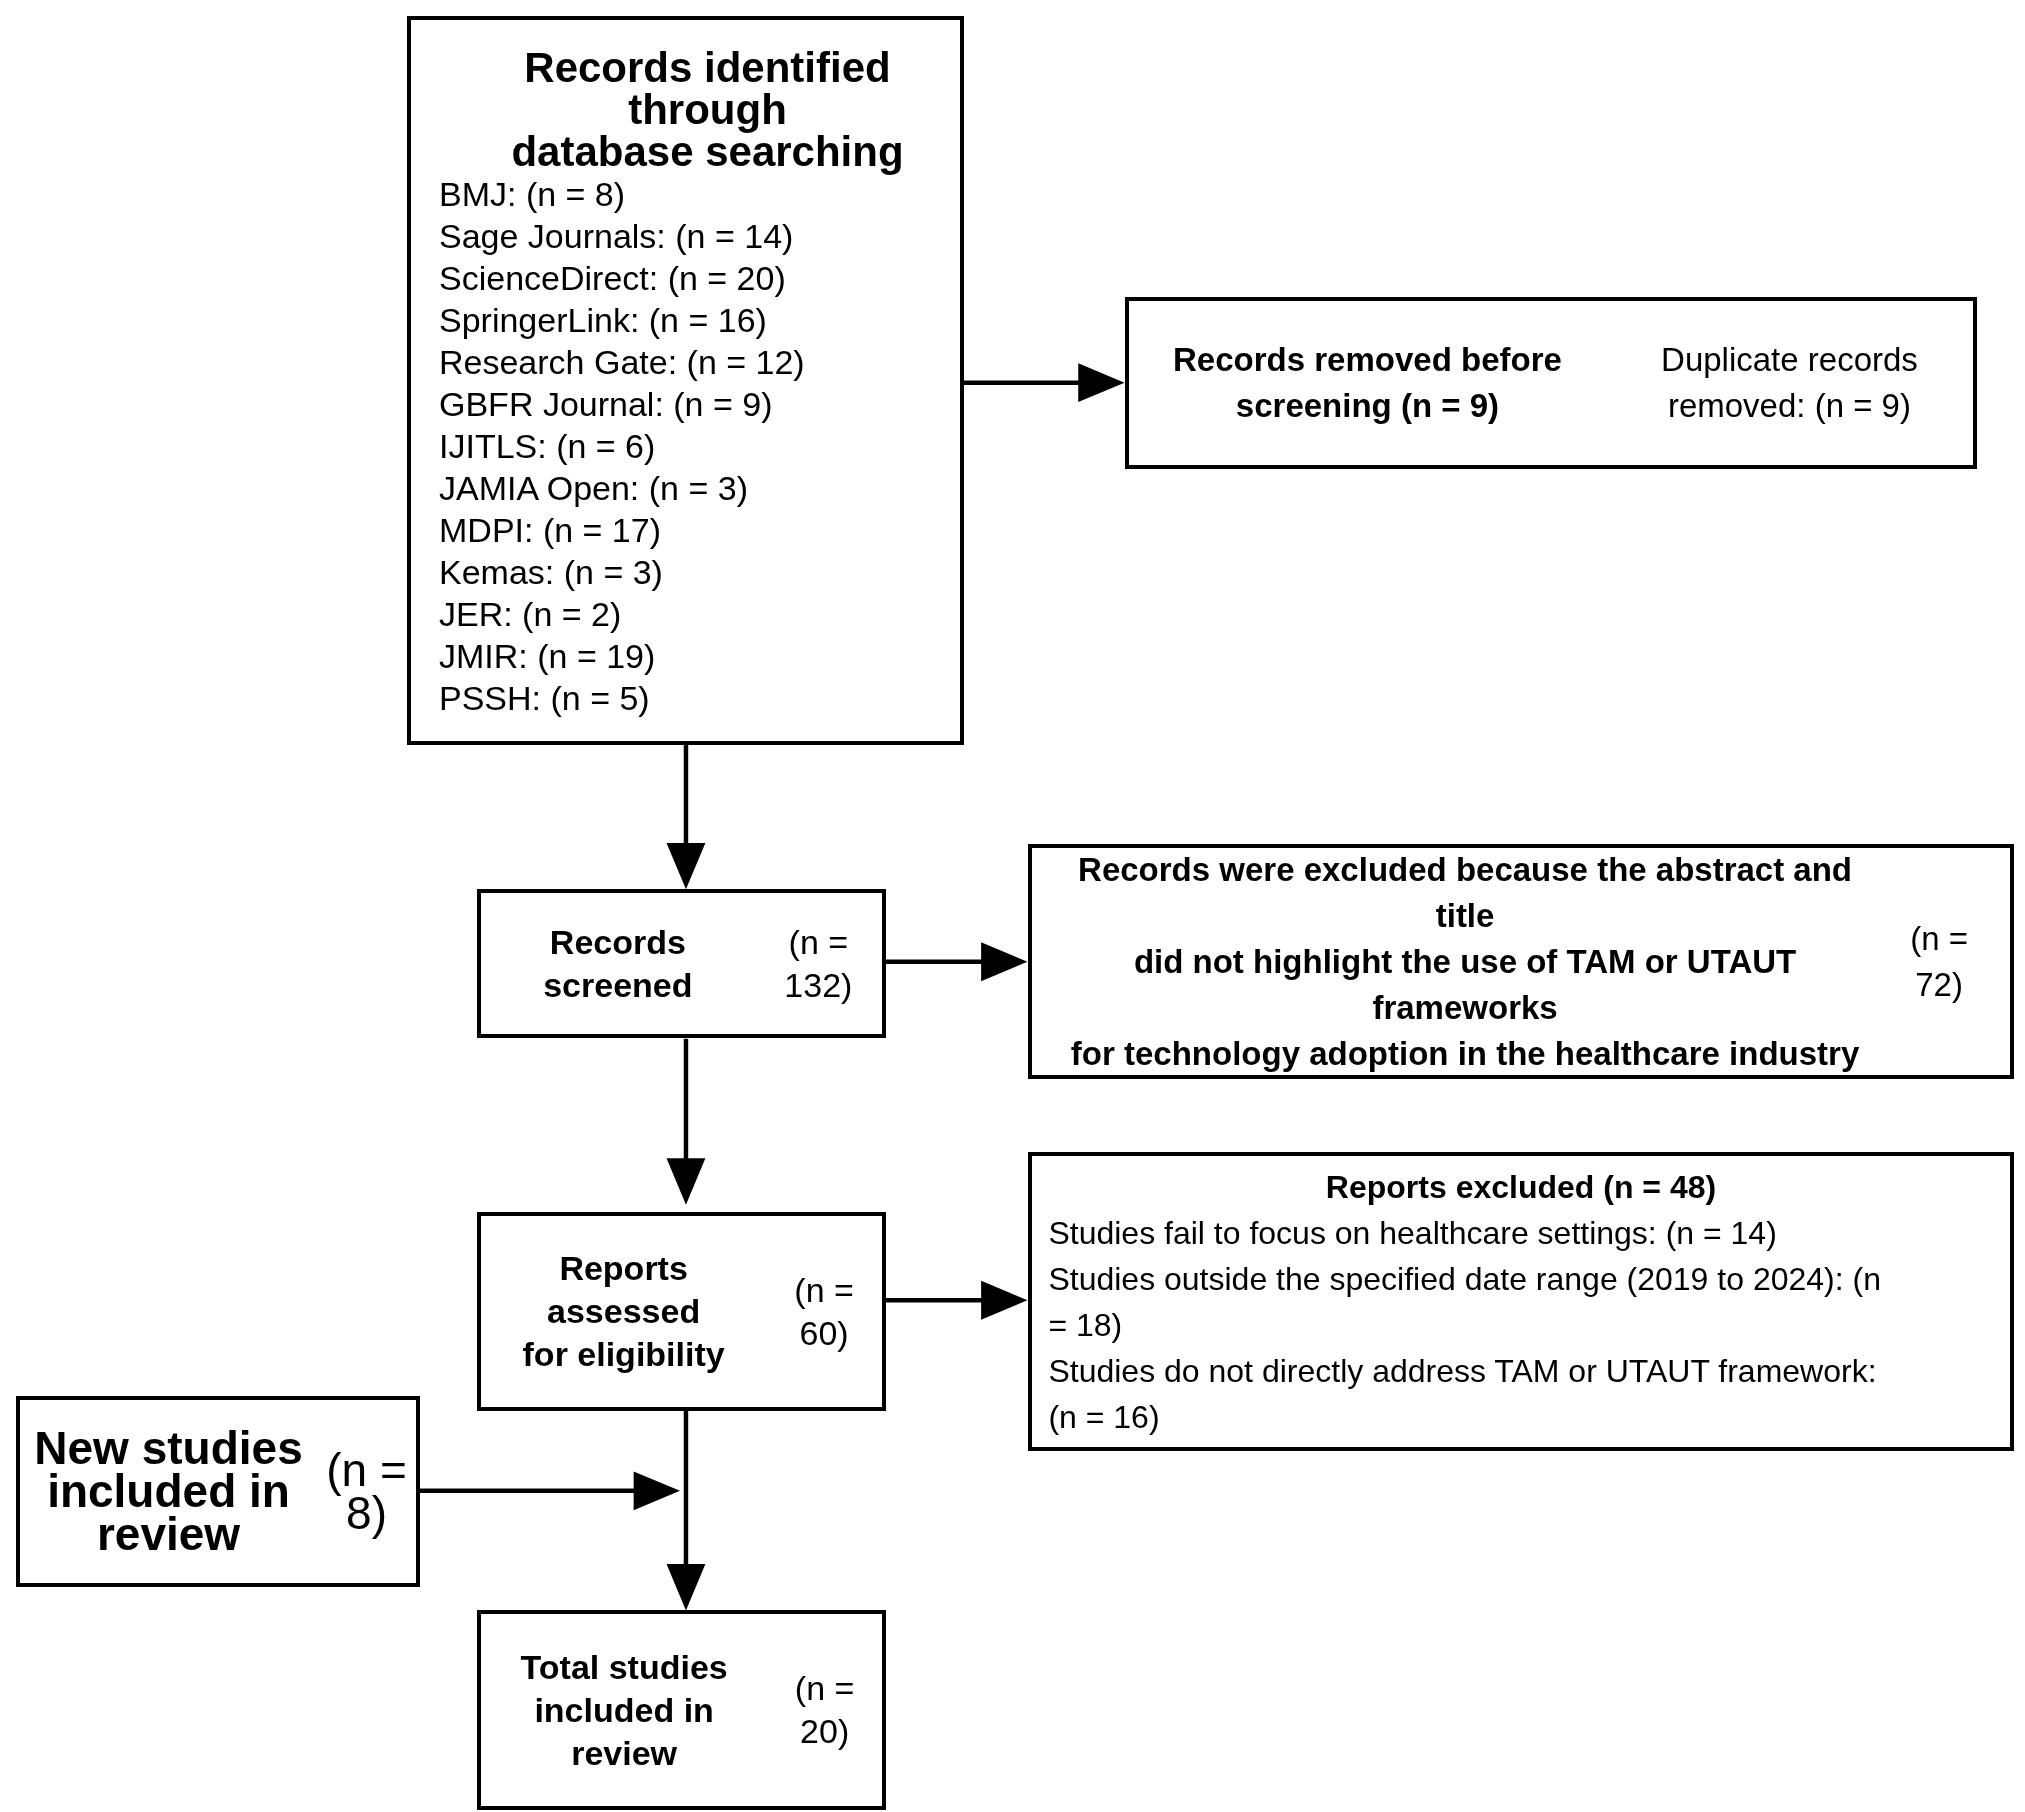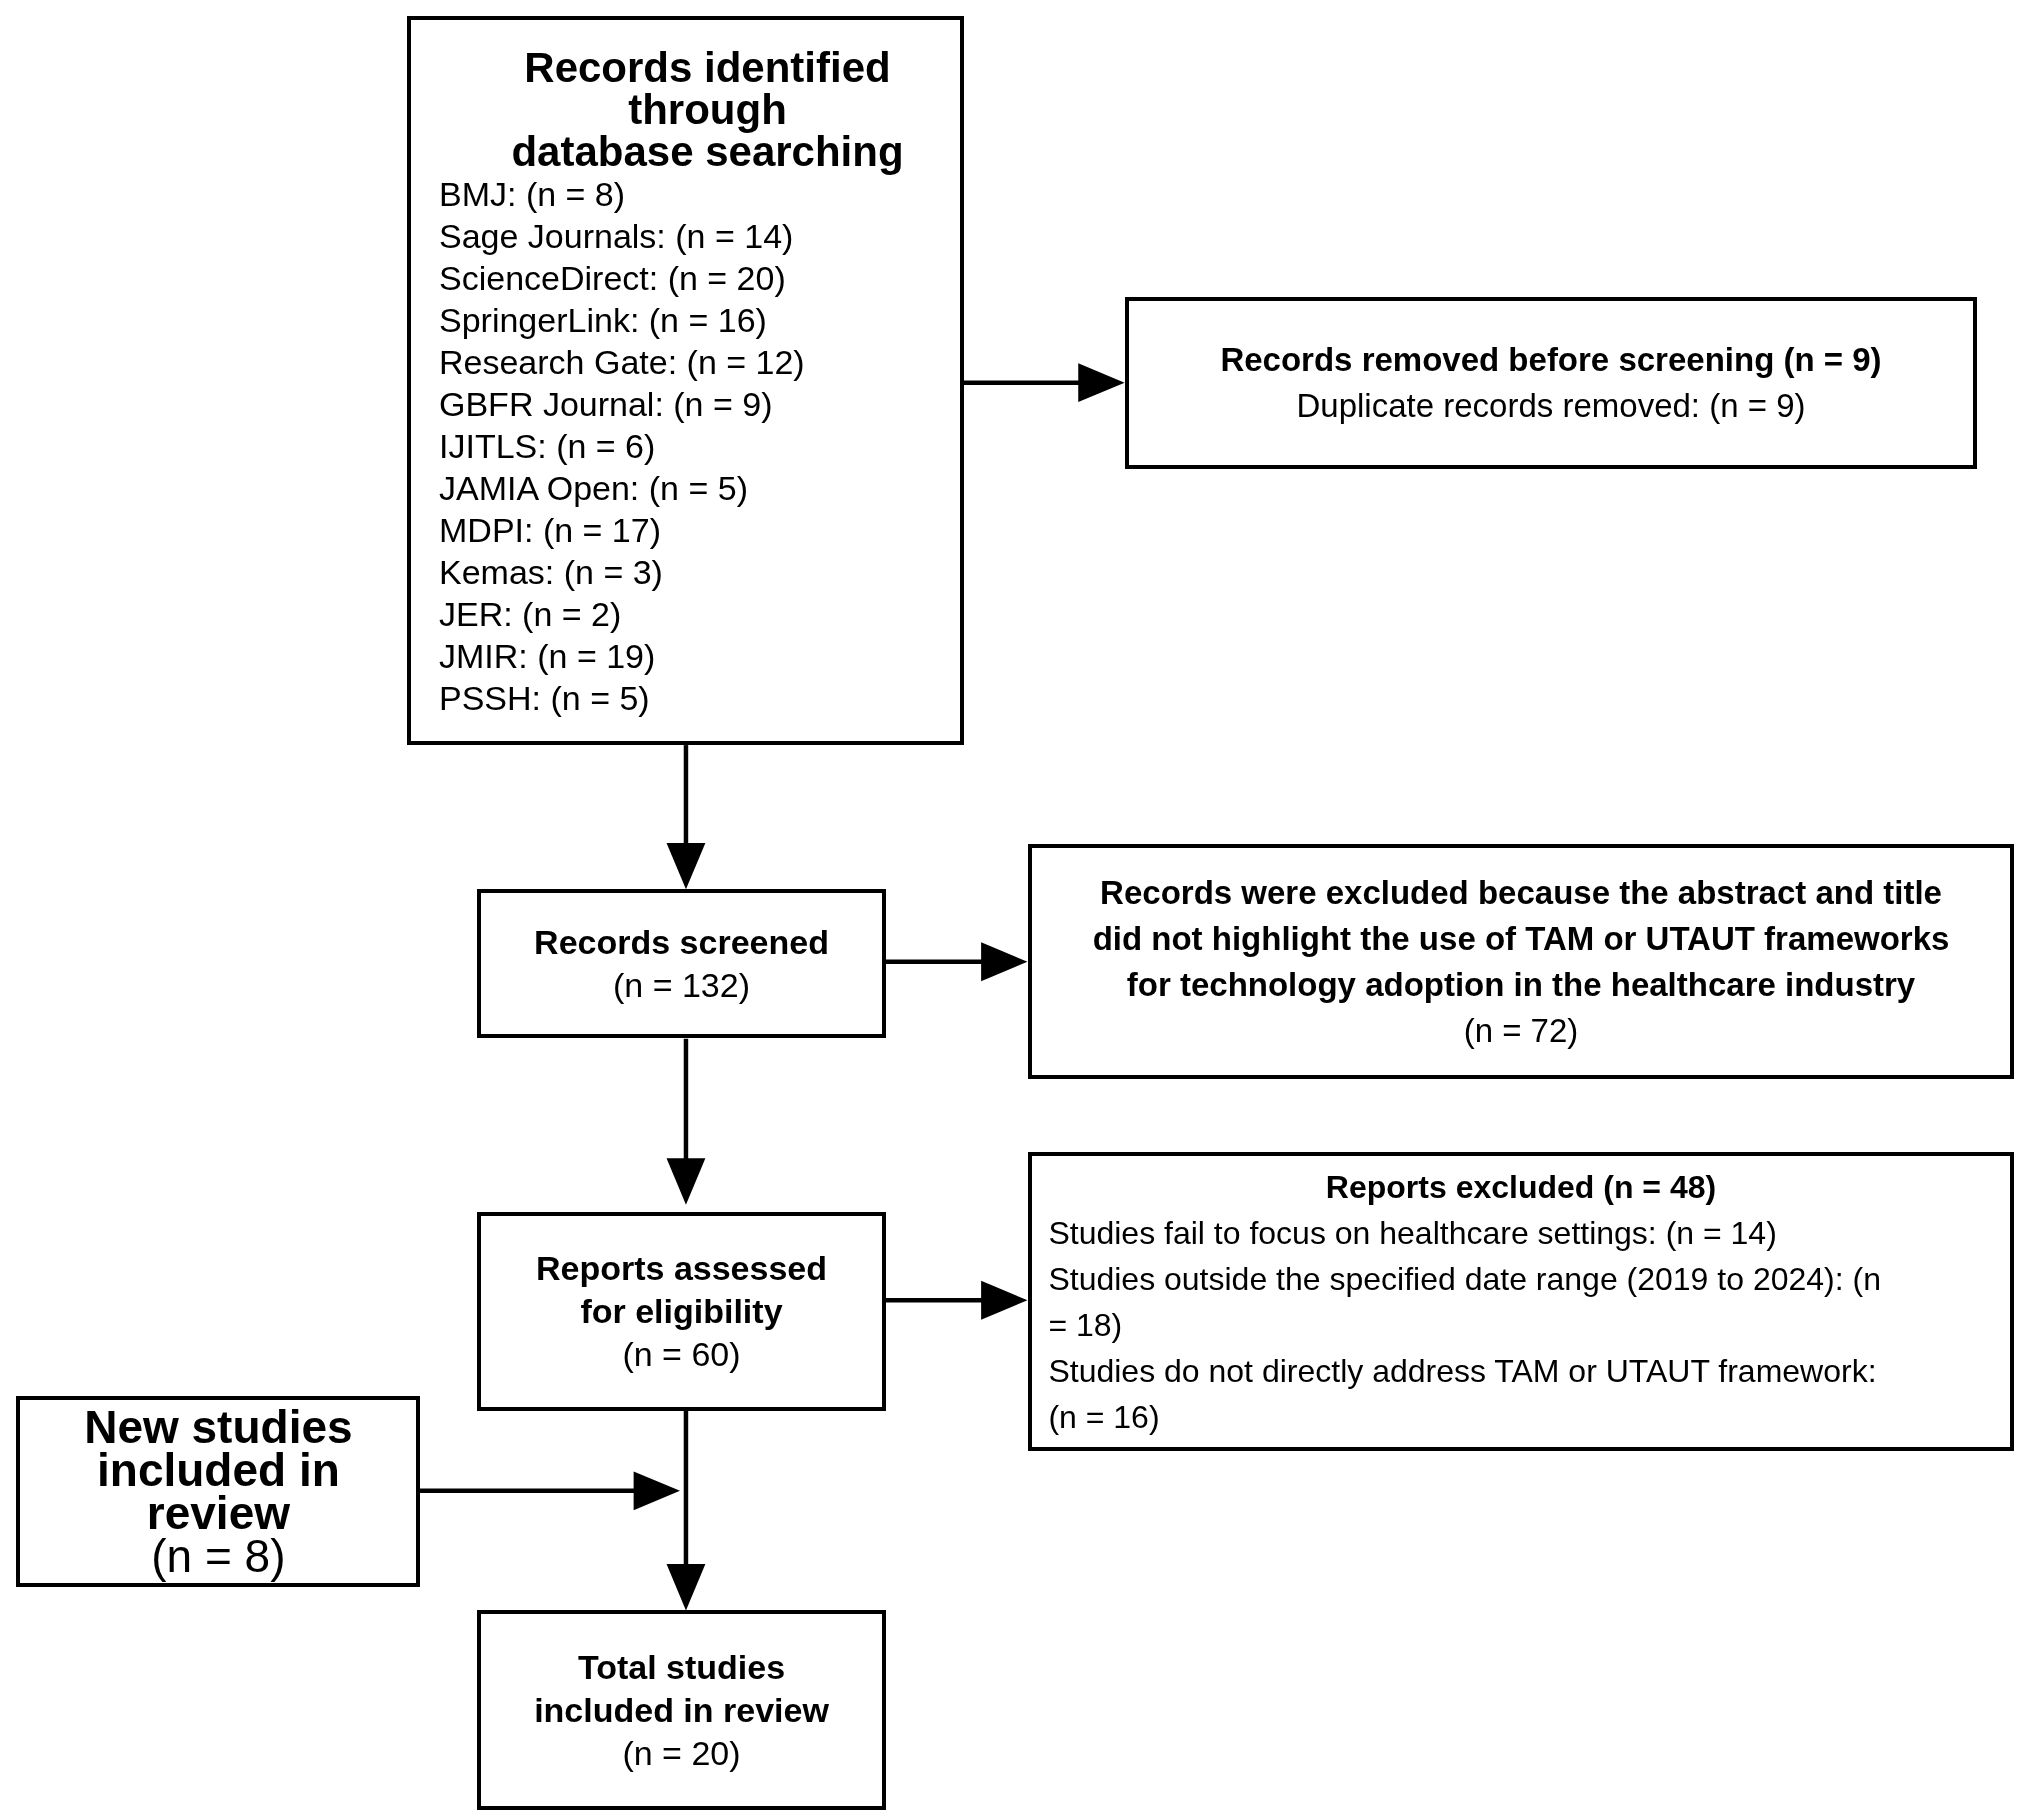--- a/index.html
+++ b/index.html
@@ -23,21 +23,21 @@
   }
   .box {
     position: absolute;
     box-sizing: border-box;
     background: #ffffff;
     border: 4.5px solid #000000;
     color: #000000;
   }
   .center-col {
     display: flex;
-    flex-direction: column;
+    flex-direction: row;
     justify-content: center;
     align-items: center;
     text-align: center;
   }
   .bold { font-weight: 700; }
   .regular { font-weight: 400; }
 
   
   #identification-box {
     left: 407px; top: 16.4px; width: 557px; height: 729px;
@@ -143,21 +143,21 @@
         <div>database searching</div>
       </div>
     <div class="source-list">
         <div>BMJ: (n = 8)</div>
         <div>Sage Journals: (n = 14)</div>
         <div>ScienceDirect: (n = 20)</div>
         <div>SpringerLink: (n = 16)</div>
         <div>Research Gate: (n = 12)</div>
         <div>GBFR Journal: (n = 9)</div>
         <div>IJITLS: (n = 6)</div>
-        <div>JAMIA Open: (n = 5)</div>
+        <div>JAMIA Open: (n = 3)</div>
         <div>MDPI: (n = 17)</div>
         <div>Kemas: (n = 3)</div>
         <div>JER: (n = 2)</div>
         <div>JMIR: (n = 19)</div>
         <div>PSSH: (n = 5)</div>
       </div>
   </div>
 
   <div class="box center-col" id="records-removed-box">
     <div class="bold">Records removed before screening (n = 9)</div>

